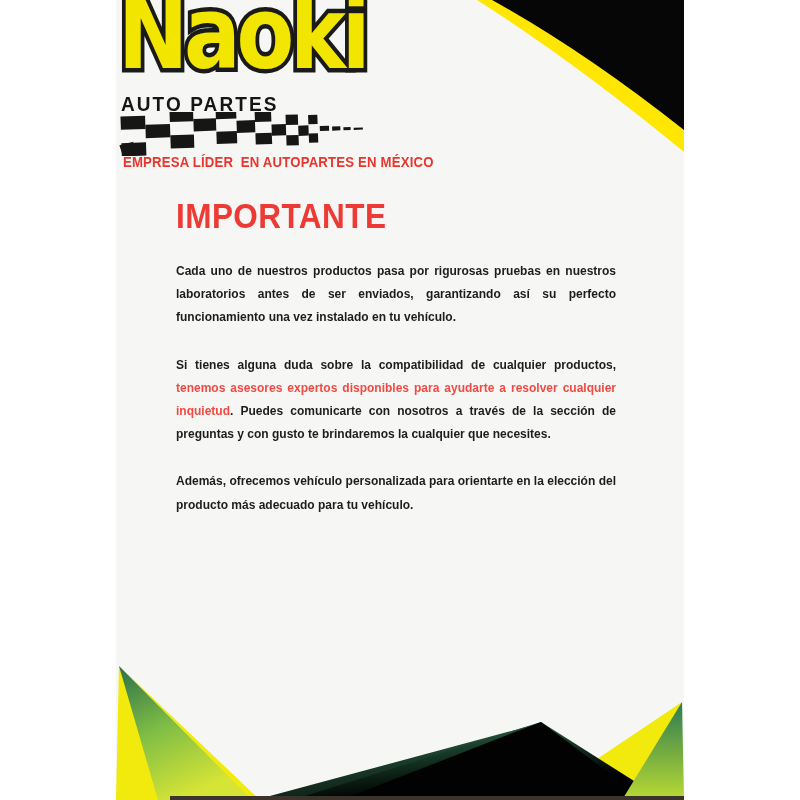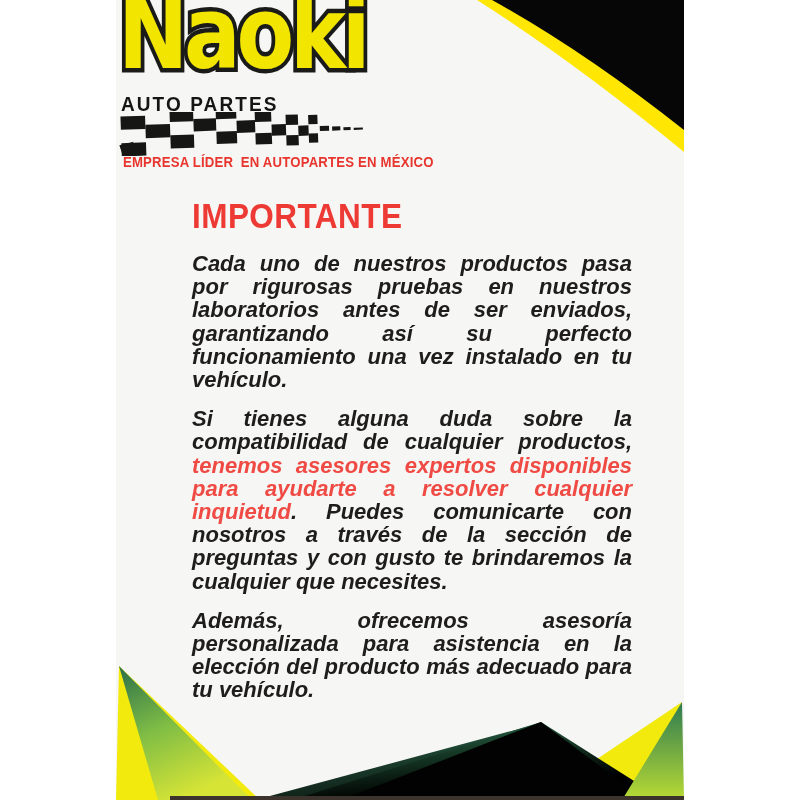--- a/index.html
+++ b/index.html
@@ -22,25 +22,25 @@
       transform:scaleX(0.84);transform-origin:left top;white-space:nowrap;}
   .brand-sub{position:absolute;top:94px;left:3px;
       font-weight:700;font-size:20px;line-height:1;letter-spacing:2.2px;
       color:#151513;transform:scaleX(0.95);transform-origin:left top;white-space:nowrap;}
   .brand-flag{position:absolute;top:112px;left:1px;width:246px;height:44px;display:block;}
   .brand-tagline{position:absolute;top:155px;left:5px;
       font-weight:700;font-size:14px;line-height:1.1;letter-spacing:.2px;
       color:#E8362E;transform:scaleX(0.94);transform-origin:left top;white-space:pre;}
 
   
-  .main{position:absolute;left:76px;top:196px;width:440px;}
+  .main{position:absolute;left:60px;top:196px;width:440px;}
   .heading{margin:0;font-weight:800;font-size:35px;line-height:40px;letter-spacing:.5px;
       color:#EE3A34;transform:scaleX(0.9);transform-origin:left top;white-space:nowrap;}
-  .para{margin:16px 0 0;font-weight:700;font-size:22px;line-height:23.2px;
-      text-align:justify;color:#1E1D1B;font-style:italic;}
+  .para{margin:24px 0 0;font-weight:700;font-size:12px;line-height:23.2px;
+      text-align:justify;color:#1E1D1B;}
   .para .highlight{color:#F04A44;}
 
   
   .bottom-svg{position:absolute;left:0;bottom:0;width:568px;height:160px;display:block;}
 </style>
 </head>
 <body>
 
 <div class="canvas">
   <div class="flyer">
@@ -84,21 +84,21 @@
       <div class="brand-tagline">EMPRESA LÍDER  EN AUTOPARTES EN MÉXICO</div>
     </header>
 
     <main class="main">
       <h1 class="heading">IMPORTANTE</h1>
 
       <p class="para">Cada uno de nuestros productos pasa por rigurosas pruebas en nuestros laboratorios antes de ser enviados, garantizando así su perfecto funcionamiento una vez instalado en tu vehículo.</p>
 
       <p class="para"><span>Si tienes alguna duda sobre la compatibilidad de cualquier productos, </span><span class="highlight">tenemos asesores expertos disponibles para ayudarte a resolver cualquier inquietud</span><span>. Puedes comunicarte con nosotros a través de la sección de preguntas y con gusto te brindaremos la cualquier que necesites.</span></p>
 
-      <p class="para">Además, ofrecemos asesoría personalizada para asistencia en la elección del producto más adecuado para tu vehículo.</p>
+      <p class="para">Además, ofrecemos vehículo personalizada para orientarte en la elección del producto más adecuado para tu vehículo.</p>
     </main>
 
     <svg class="bottom-svg" viewBox="0 0 568 160" preserveAspectRatio="none" aria-hidden="true">
       <defs>
         <linearGradient id="gLeft" x1="0" y1="0" x2="0.45" y2="1">
           <stop offset="0" stop-color="#2C6F4B"></stop>
           <stop offset="0.5" stop-color="#7FBD45"></stop>
           <stop offset="1" stop-color="#D6E436"></stop>
         </linearGradient>
         <linearGradient id="gRight" x1="0" y1="0" x2="0" y2="1">

